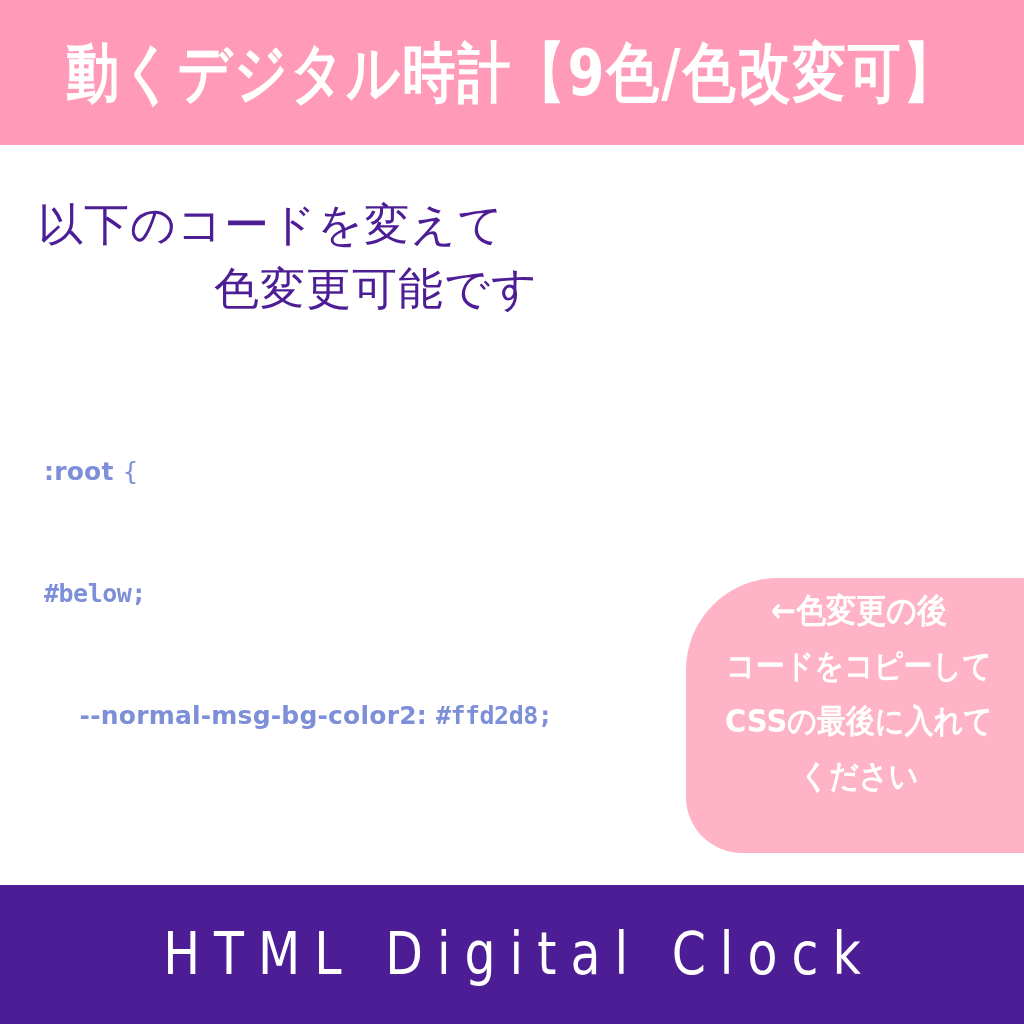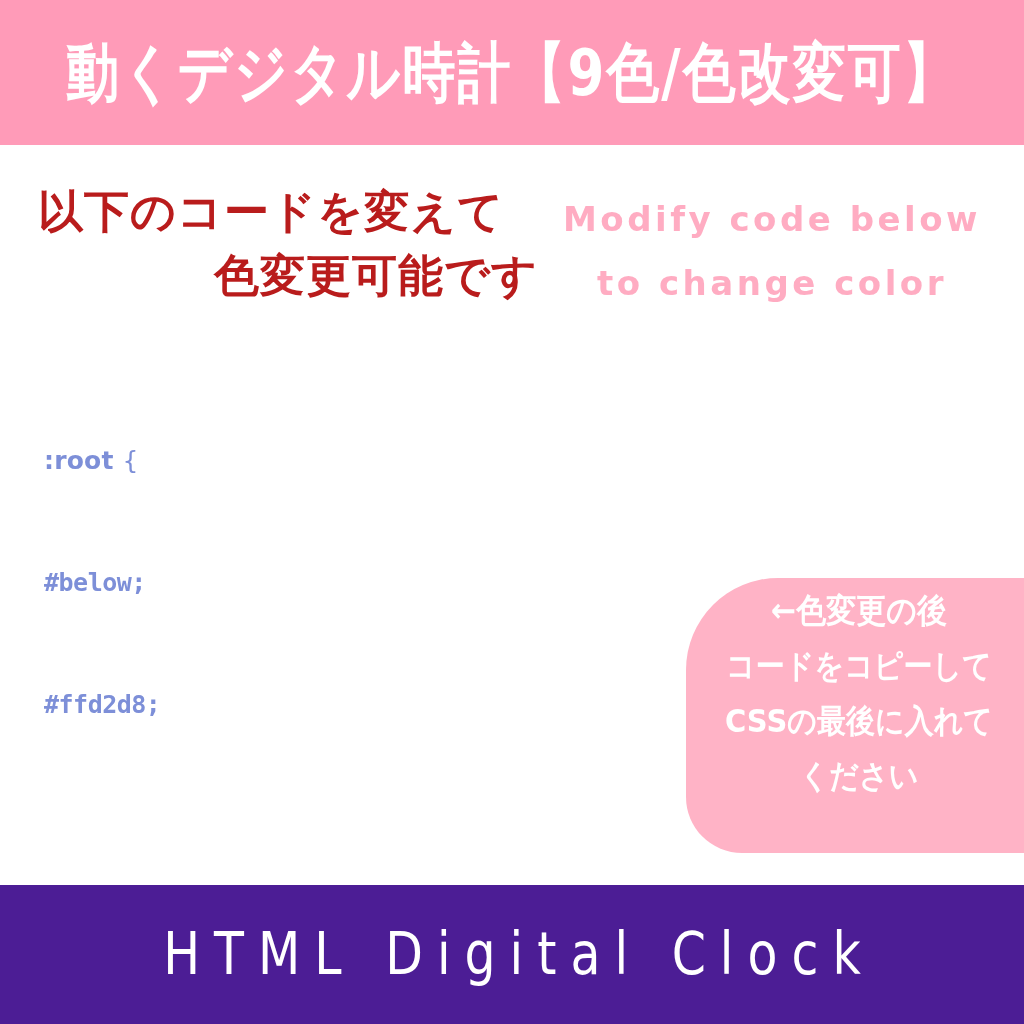--- a/index.html
+++ b/index.html
@@ -50,25 +50,25 @@
     position: absolute;
     left: 0;
     top: 180px;
     width: 1024px;
     height: 150px;
   }
 
   .intro-jp {
     position: absolute;
     left: 38px;
-    top: 0;
+    top: 13px;
     width: 500px;
-    color: #b91c1c;
-    font-family: "DejaVu Sans", sans-serif;
-    font-weight: 700;
+    color: #4c1d95;
+    font-family: "DejaVu Sans", sans-serif;
+    font-weight: 400;
     font-size: 45px;
     line-height: 1.42;
     letter-spacing: 1px;
   }
   .intro-jp .l1 { display: block; text-align: left; }
   .intro-jp .l2 { display: block; text-align: right; padding-left: 52px; }
 
   .intro-en {
     position: absolute;
     left: 548px;
@@ -94,21 +94,21 @@
     font-family: "DejaVu Sans", sans-serif;
     font-weight: 700;
     font-size: 25px;
     line-height: 1;
     white-space: pre;
   }
 
   .code-line {
     height: 47px;
     display: flex;
-    align-items: center;
+    align-items: flex-end;
     white-space: pre;
   }
   .code-line.blank { height: 47px; }
 
   .code-prop { letter-spacing: 0.2px; }
   .code-val {
     font-family: "DejaVu Sans Mono", monospace;
     font-weight: 700;
     letter-spacing: -0.5px;
   }
@@ -183,38 +183,34 @@
 
   <div class="header-band">
     <div class="header-title">動くデジタル時計【9色/色改変可】</div>
   </div>
 
   <div class="intro-row">
     <div class="intro-jp">
       <span class="l1">以下のコードを変えて</span>
       <span class="l2">色変更可能です</span>
     </div>
-    <div class="intro-en">
-      <span>Modify code below</span>
-      <span>to change color</span>
-    </div>
   </div>
 
   <div class="code-block">
 
     <div class="code-line">
       <span class="code-prop">:root </span><span class="code-brace">{</span>
     </div>
 
     <div class="code-line">
       <span class="code-val">#below;</span>
     </div>
 
     <div class="code-line">
-      <span class="code-val">#ffd2d8;</span>
+      <span class="code-prop">    --normal-msg-bg-color2: </span><span class="code-val">#ffd2d8;</span>
     </div>
 
     <div class="code-line blank"></div>
 
     <div class="code-line">
       <span class="code-prop">    --normal-msg-box-shadow-color: </span><span class="code-val">#ffb4ba;</span>
     </div>
 
     
 

